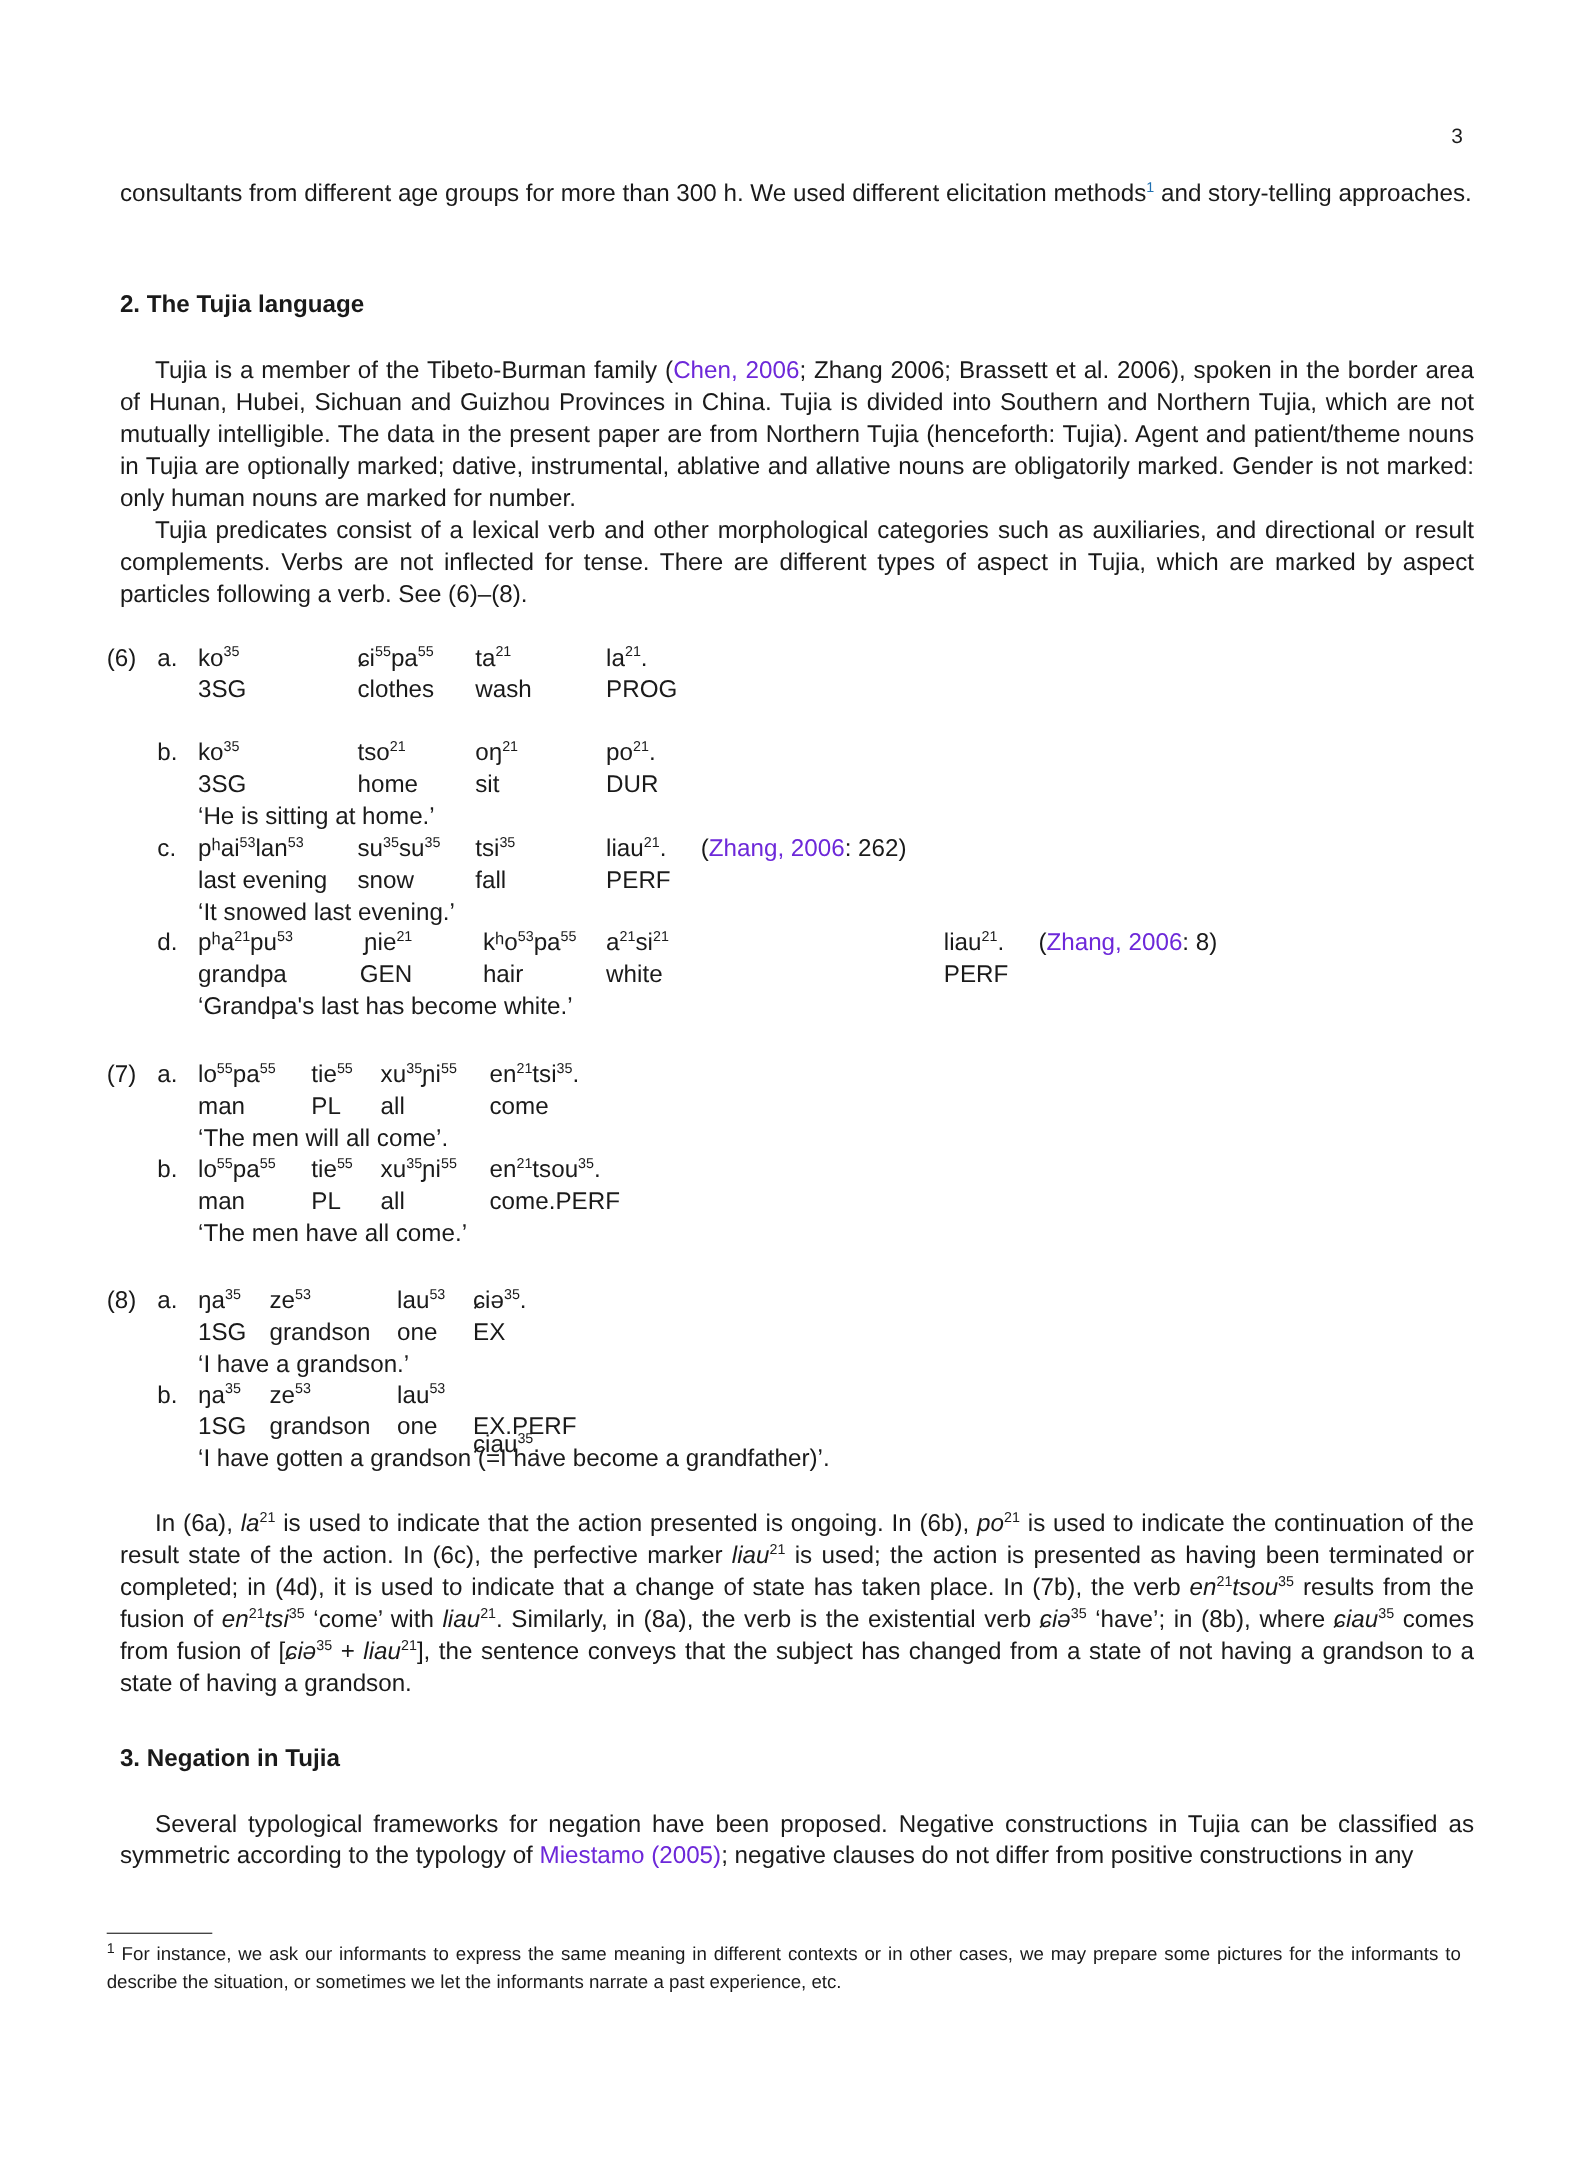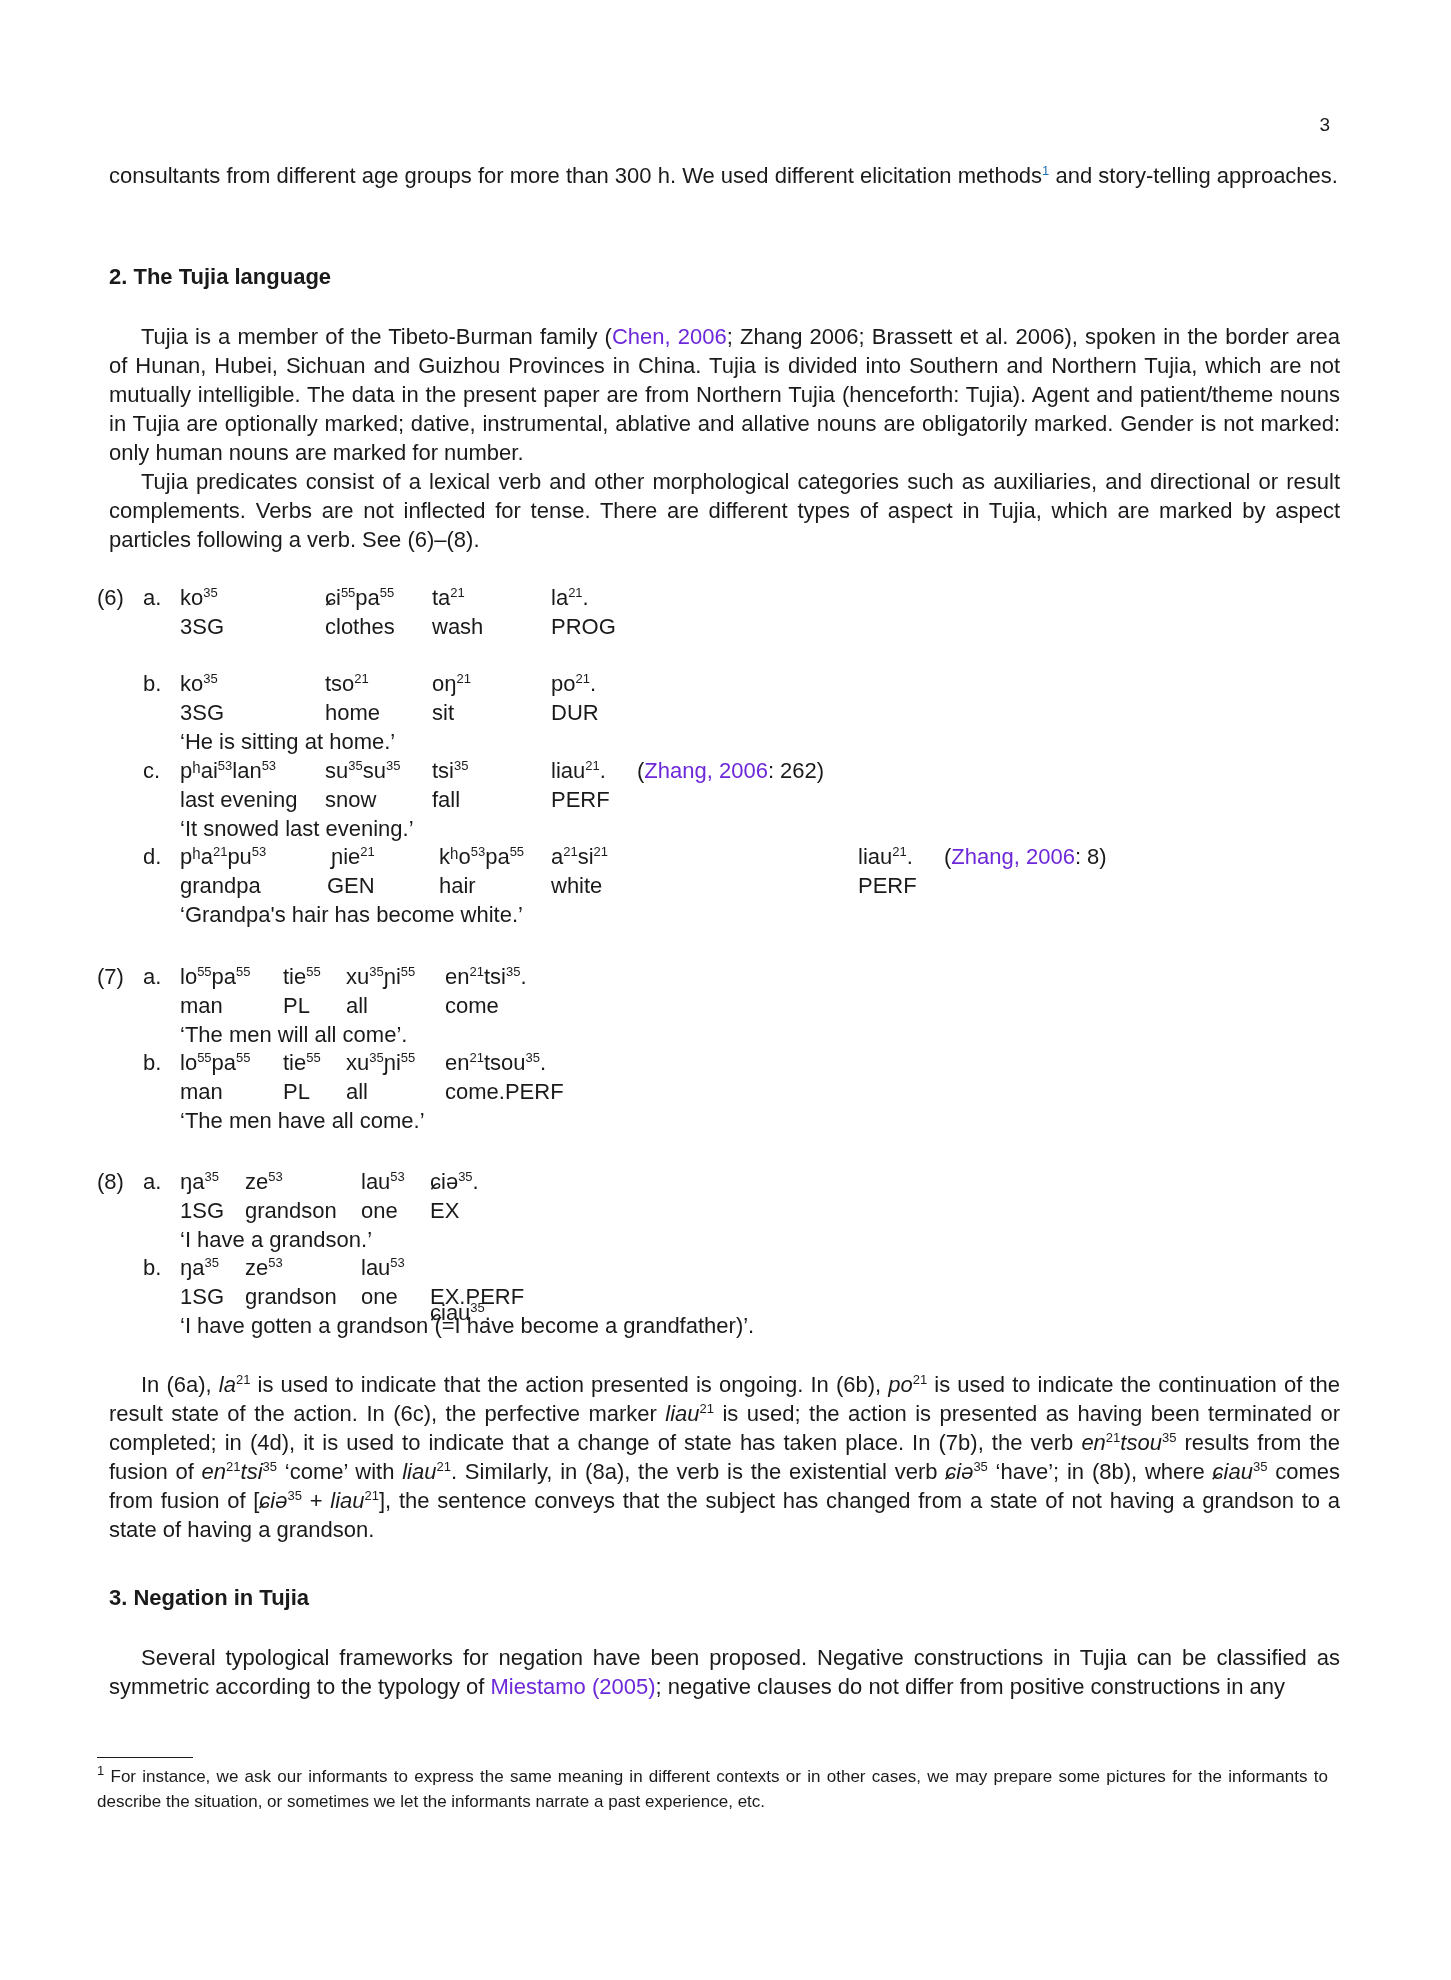--- a/index.html
+++ b/index.html
@@ -113,21 +113,21 @@
         <span style="left: 847px;">(<a class="ref">Zhang, 2006</a>: 8)</span>
       </div>
       <div class="row">
         <span style="left: 83px;">grandpa</span>
         <span style="left: 230px;">GEN</span>
         <span style="left: 342px;">hair</span>
         <span style="left: 454px;">white</span>
         <span style="left: 761px;">PERF</span>
       </div>
       <div class="row">
-        <span style="left: 83px;">‘Grandpa's hair has become white.’</span>
+        <span style="left: 83px;">‘Grandpa's last has become white.’</span>
       </div>
     </div>
     <div class="ex" style="top: 962px; width: 1231px;">
       <div class="row">
         <span style="left: 0px;">(7)</span>
         <span style="left: 46px;">a.</span>
         <span style="left: 83px;">lo<sup>55</sup>pa<sup>55</sup></span>
         <span style="left: 186px;">tie<sup>55</sup></span>
         <span style="left: 249px;">xu<sup>35</sup>ɲi<sup>55</sup></span>
         <span style="left: 348px;">en<sup>21</sup>tsi<sup>35</sup>.</span>

